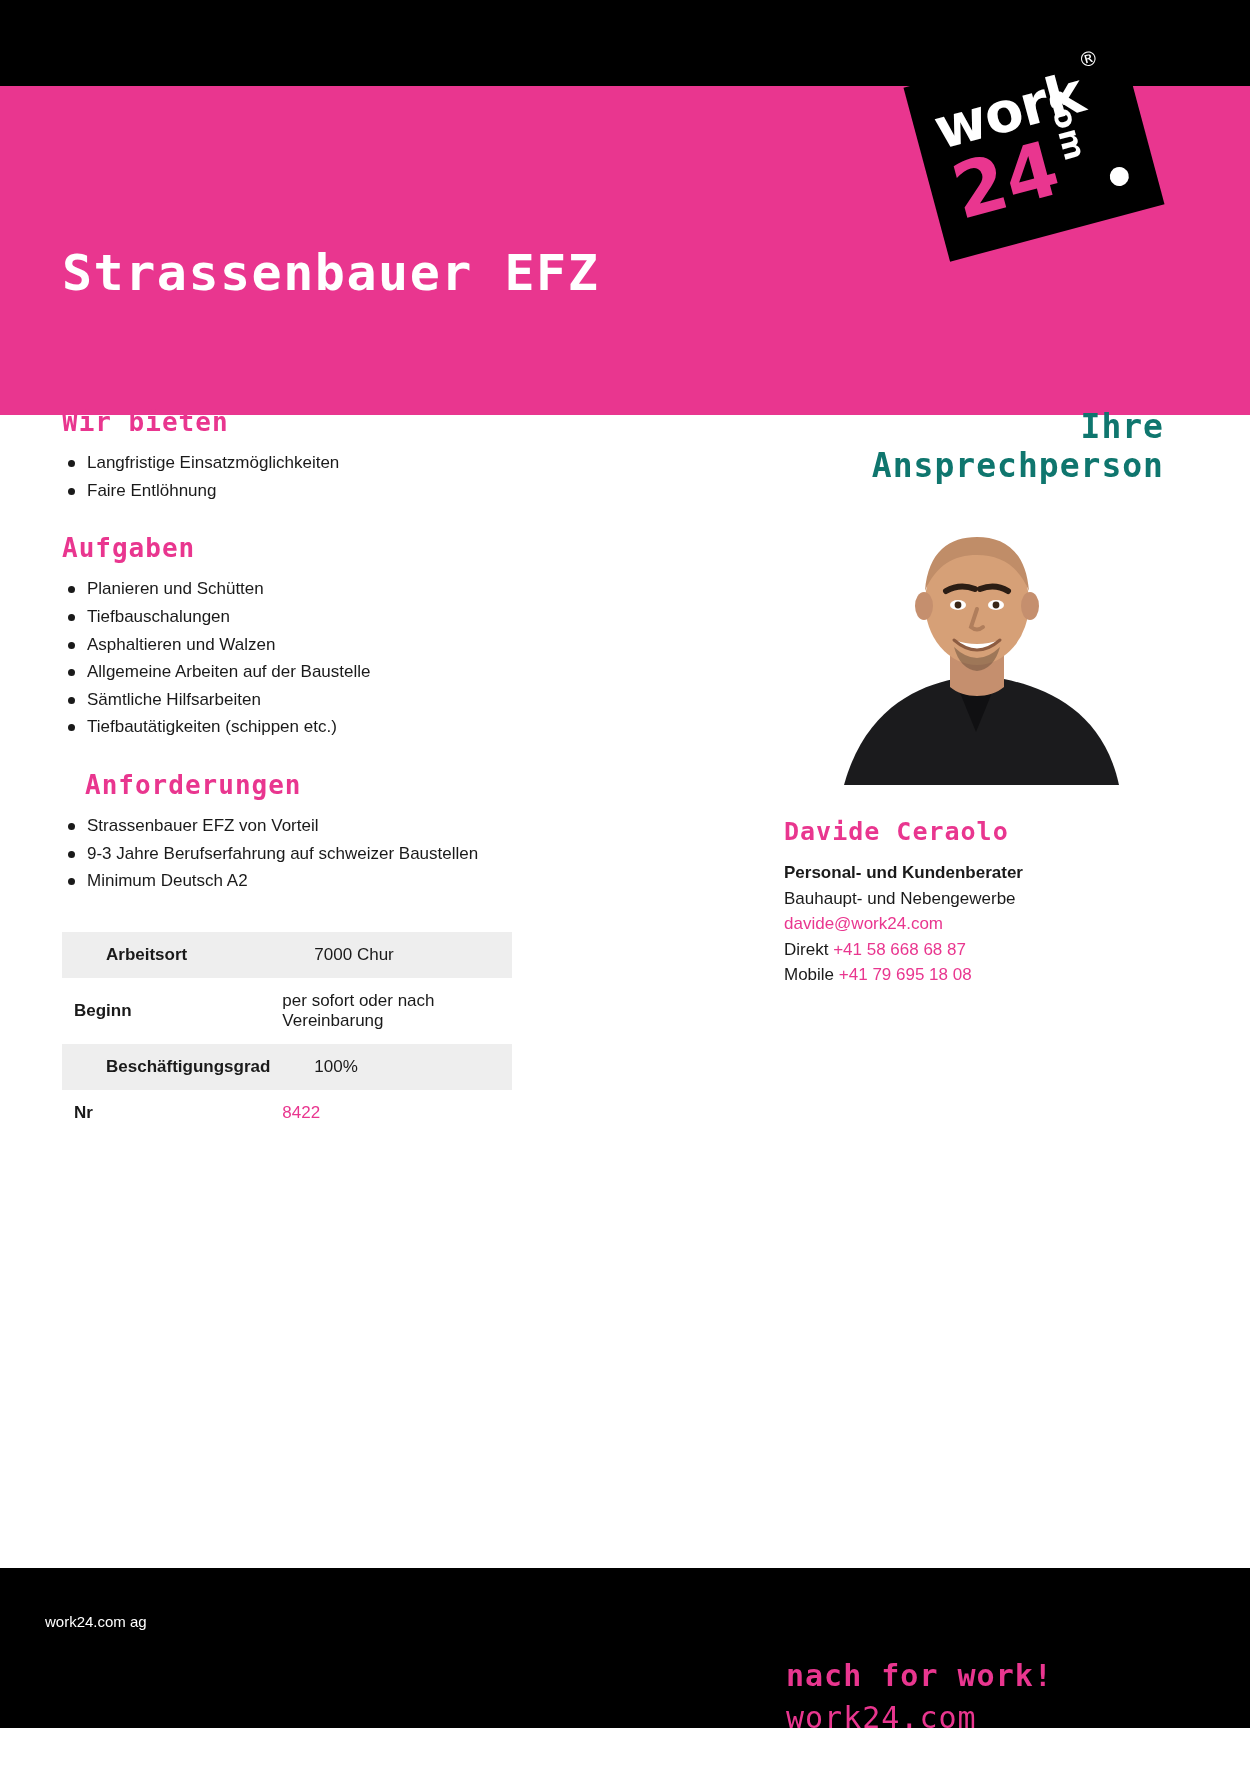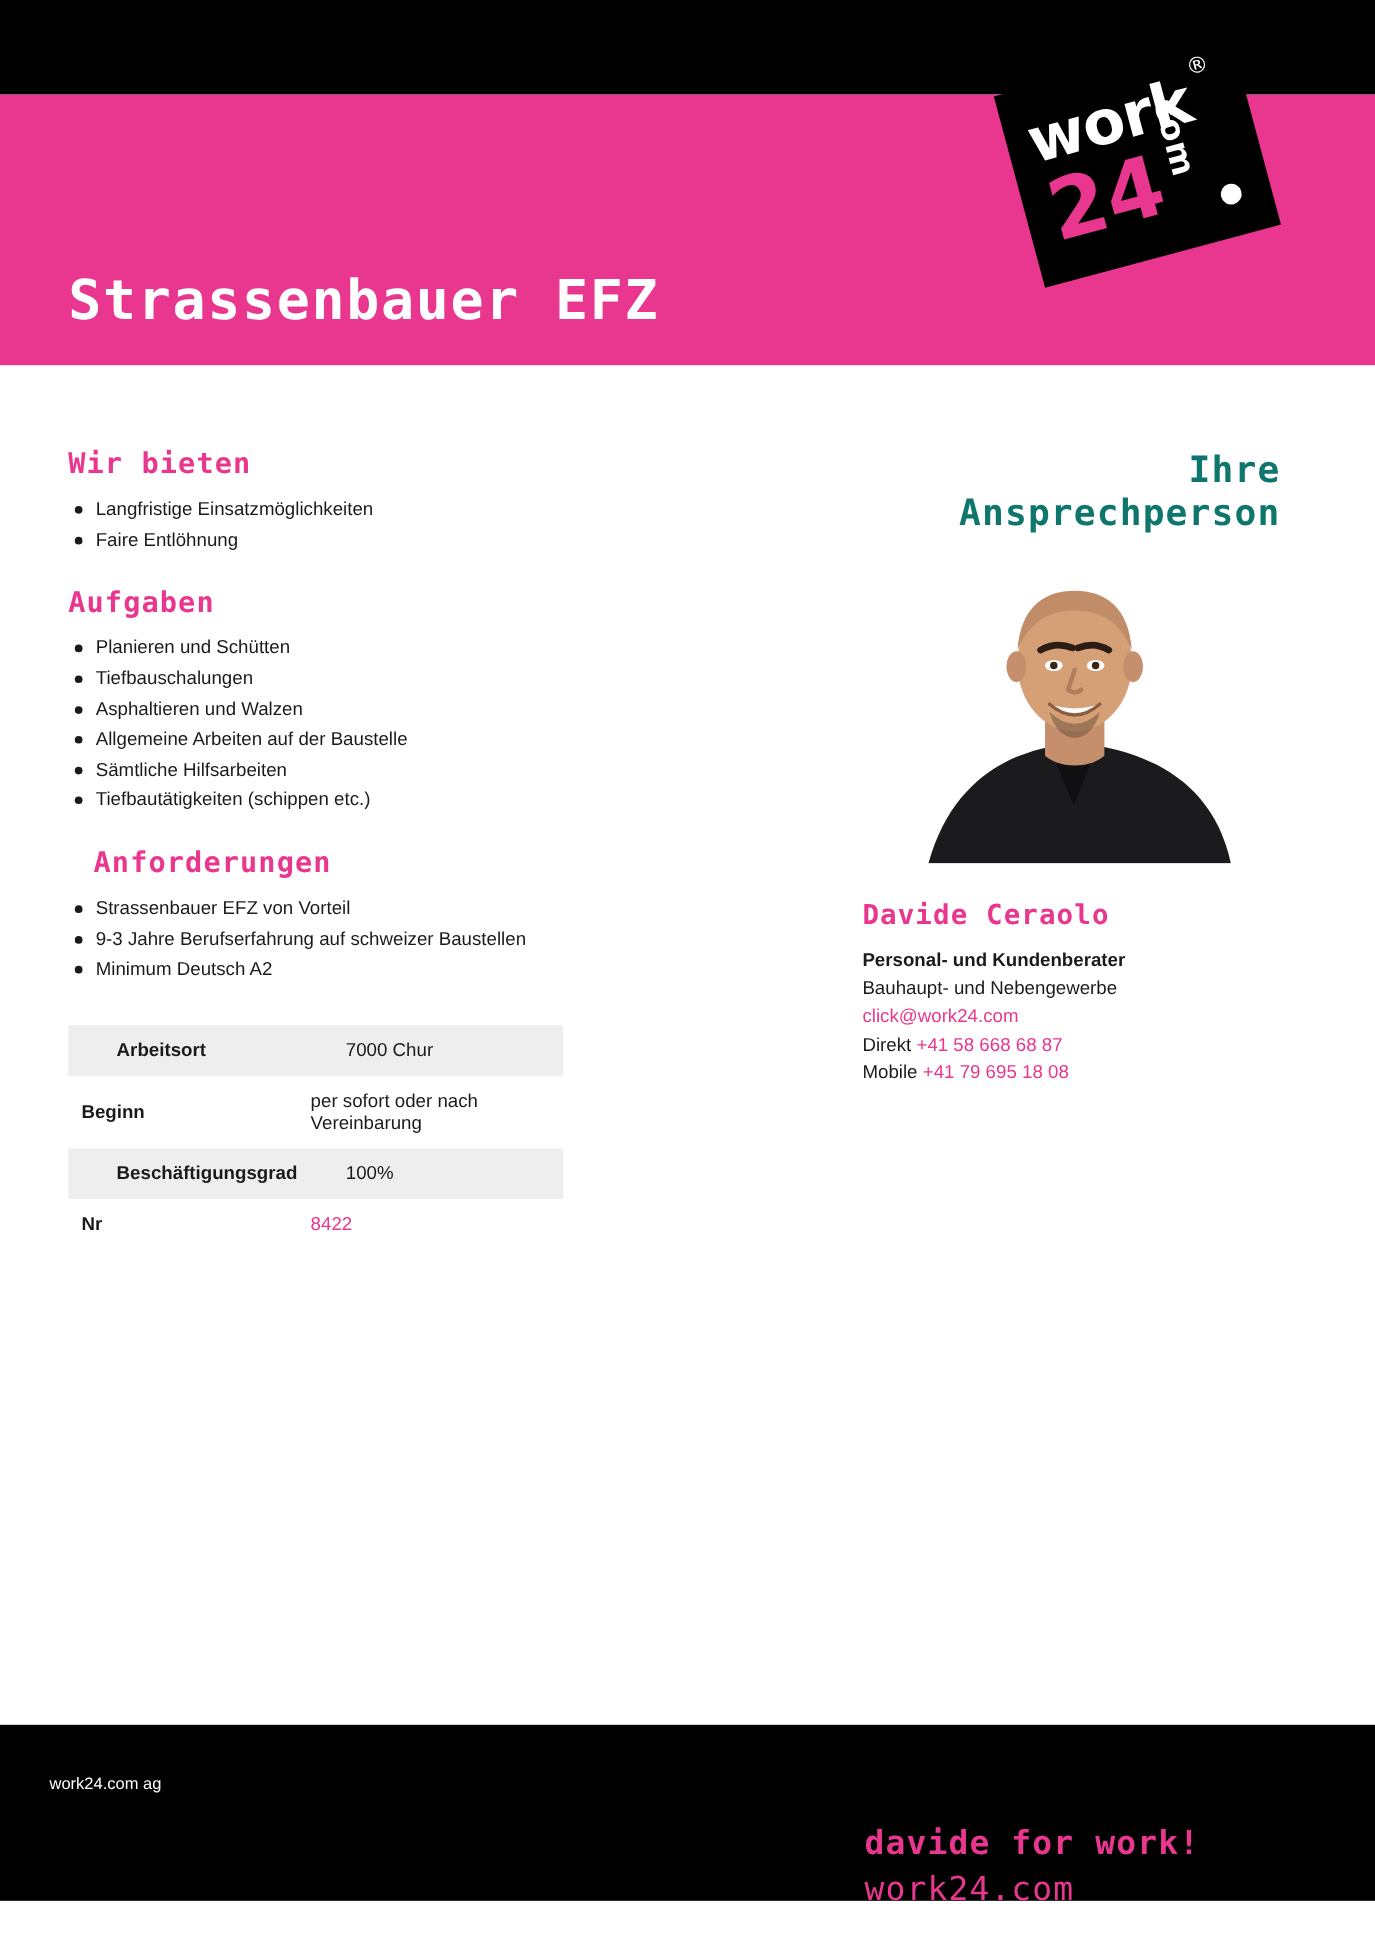--- a/index.html
+++ b/index.html
@@ -24,21 +24,21 @@
     width: 1250px;
     height: 86px;
     background: #000000;
   }
 
   
   .header-band {
     position: absolute;
     top: 86px; left: 0;
     width: 1250px;
-    height: 246px;
+    height: 329px;
     background: #e9368f;
   }
   .job-title {
     position: absolute;
     top: 158px;
     left: 62px;
     font-size: 50px;
     font-weight: bold;
     letter-spacing: 1.5px;
     color: #ffffff;
@@ -365,33 +365,33 @@
           <path d="M150 133 q23 20 46 0" stroke="#8d5c41" stroke-width="3" fill="none" stroke-linecap="round"></path>
 
           <path d="M150 140 q23 22 46 0 q-6 22 -23 24 q-17 -2 -23 -24 Z" fill="#5a4434" opacity="0.45"></path>
         </svg>
       </div>
 
       <div class="contact-name">Davide Ceraolo</div>
       <div class="contact-line bold">Personal- und Kundenberater</div>
       <div class="contact-line">Bauhaupt- und Nebengewerbe</div>
       <div class="contact-line">
-        <span class="pinklink">click@work24.com</span>
+        <span class="pinklink">davide@work24.com</span>
       </div>
       <div class="contact-line">
         <span>Direkt</span>
         <span class="pinklink">+41 58 668 68 87</span>
       </div>
       <div class="contact-line">
         <span>Mobile</span>
         <span class="pinklink">+41 79 695 18 08</span>
       </div>
 
     </div>
   </div>
 
   <div class="footer">
     <div class="footer-left">work24.com ag</div>
-    <div class="footer-claim">davide for work!</div>
+    <div class="footer-claim">nach for work!</div>
     <div class="footer-url">work24.com</div>
   </div>
 
 </div>
 
 </body></html>

